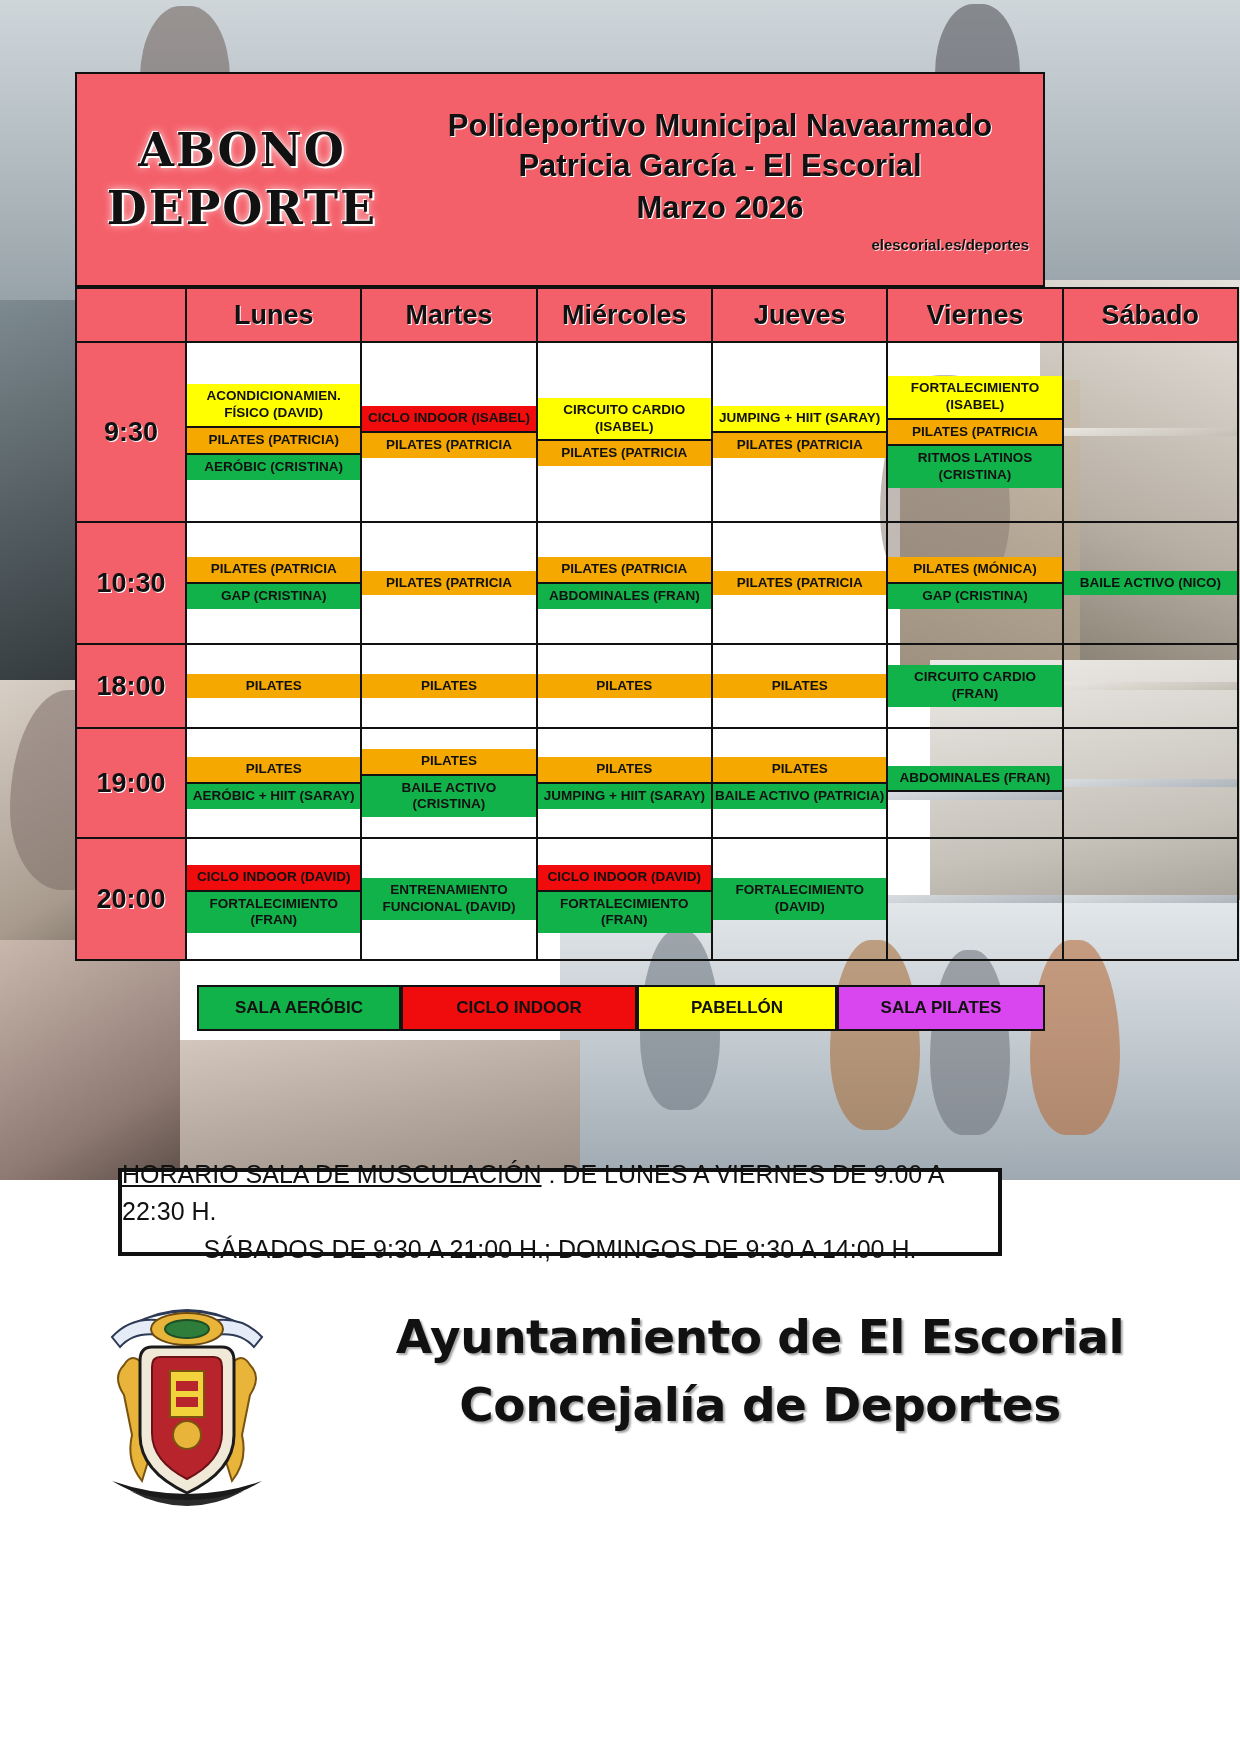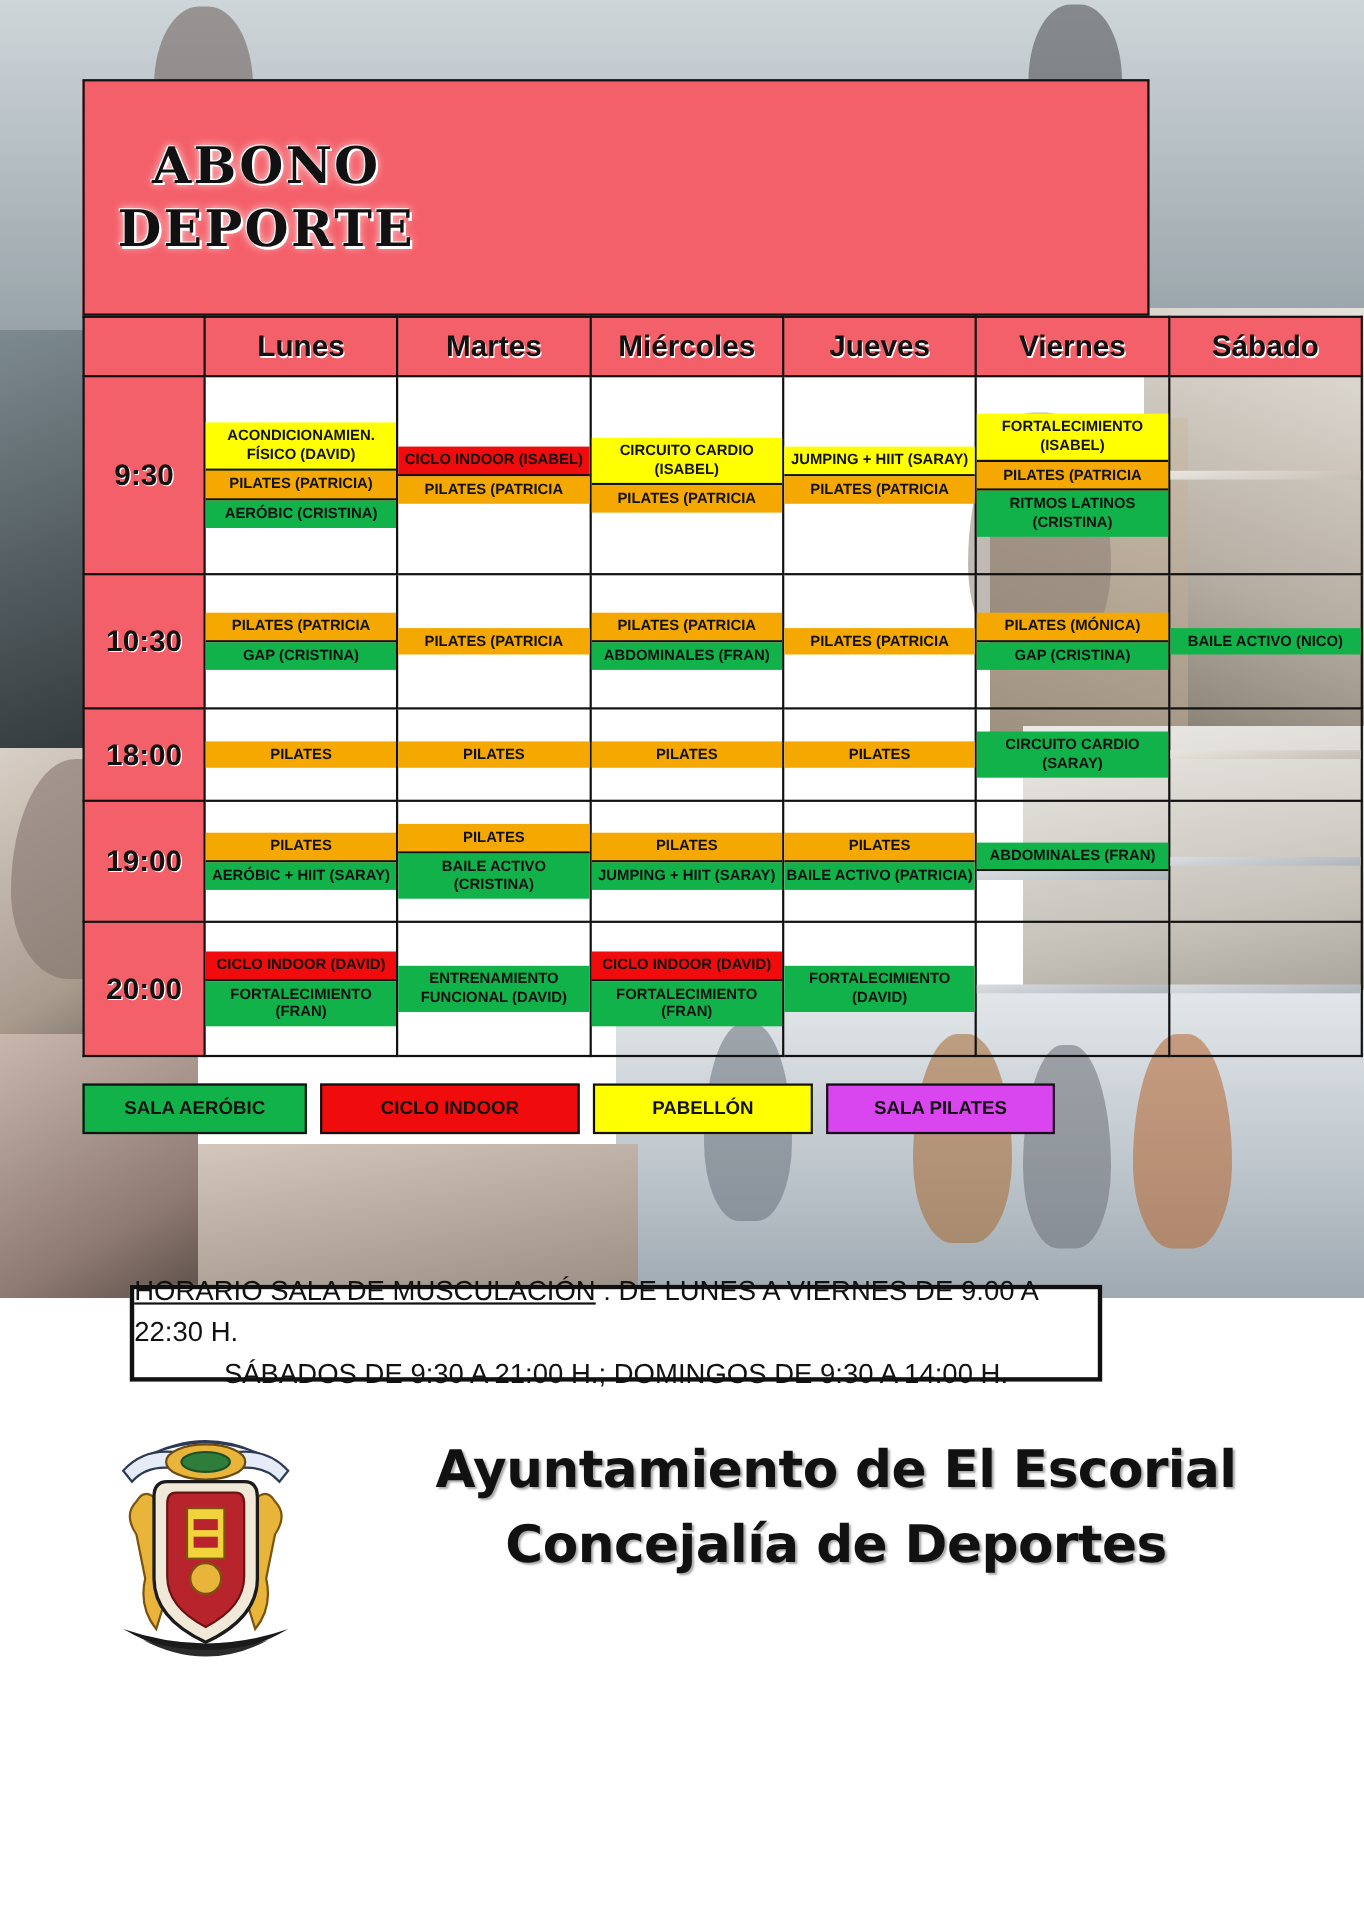--- a/index.html
+++ b/index.html
@@ -89,21 +89,21 @@
     padding:4px 2px;box-sizing:border-box;
   }
   .green{background:#12b24b;}
   .orange{background:#f5a800;}
   .yellow{background:#ffff00;}
   .red{background:#f00c0c;}
   .photo-cell{background:linear-gradient(170deg,#e9e6e0 0%,#c4bfb5 100%);}
   .photo-cell2{background:linear-gradient(170deg,#d9dde0 0%,#aeb5bb 100%);}
 
   
-  .legend{display:flex;justify-content:flex-start;gap:12px;margin-top:24px;}
+  .legend{display:flex;justify-content:flex-end;gap:0;margin-top:24px;}
   .legend div{
     border:2px solid #111;height:42px;line-height:42px;font-size:17px;font-weight:bold;
     color:#111;text-align:center;
   }
   .lg1{width:200px;background:#12b24b;}
   .lg2{width:232px;background:#f00c0c;}
   .lg3{width:196px;background:#ffff00;}
   .lg4{width:204px;background:#d946ef;}
 
   
@@ -149,20 +149,26 @@
   <div class="fig f8"></div>
 </div>
 
 <div class="poster">
 
   <div class="header">
     <div class="abono">
       <div class="l1">ABONO</div>
       <div class="l2">DEPORTE</div>
     </div>
+    <div class="head-right">
+      <div class="h1">Polideportivo Municipal Navaarmado</div>
+      <div class="h2">Patricia García - El Escorial</div>
+      <div class="h3">Marzo 2026</div>
+      <div class="web">elescorial.es/deportes</div>
+    </div>
   </div>
 
   <table class="sched">
     <thead>
       <tr>
         <th class="corner"></th>
         <th>Lunes</th>
         <th>Martes</th>
         <th>Miércoles</th>
         <th>Jueves</th>
@@ -264,21 +270,21 @@
               <div class="cls orange" style="flex: 1 1 0%; display: flex; align-items: center; justify-content: center;">PILATES</div>
             </div>
           </td>
           <td style="padding: 0px;">
             <div style="display: flex; flex-direction: column; height: 100%;">
               <div class="cls orange" style="flex: 1 1 0%; display: flex; align-items: center; justify-content: center;">PILATES</div>
             </div>
           </td>
           <td style="padding: 0px;">
             <div style="display: flex; flex-direction: column; height: 100%;">
-              <div class="cls green" style="flex: 1 1 0%; display: flex; align-items: center; justify-content: center;">CIRCUITO CARDIO (SARAY)</div>
+              <div class="cls green" style="flex: 1 1 0%; display: flex; align-items: center; justify-content: center;">CIRCUITO CARDIO (FRAN)</div>
             </div>
           </td>
           <td style="padding: 0px;">
             <div style="display: flex; flex-direction: column; height: 100%;">
               <div class="cls photo-cell" style="flex: 1 1 0%; display: flex; align-items: center; justify-content: center;"></div>
             </div>
           </td>
         </tr>
         <tr style="height: 110px;">
           <td class="timecell">19:00</td>

